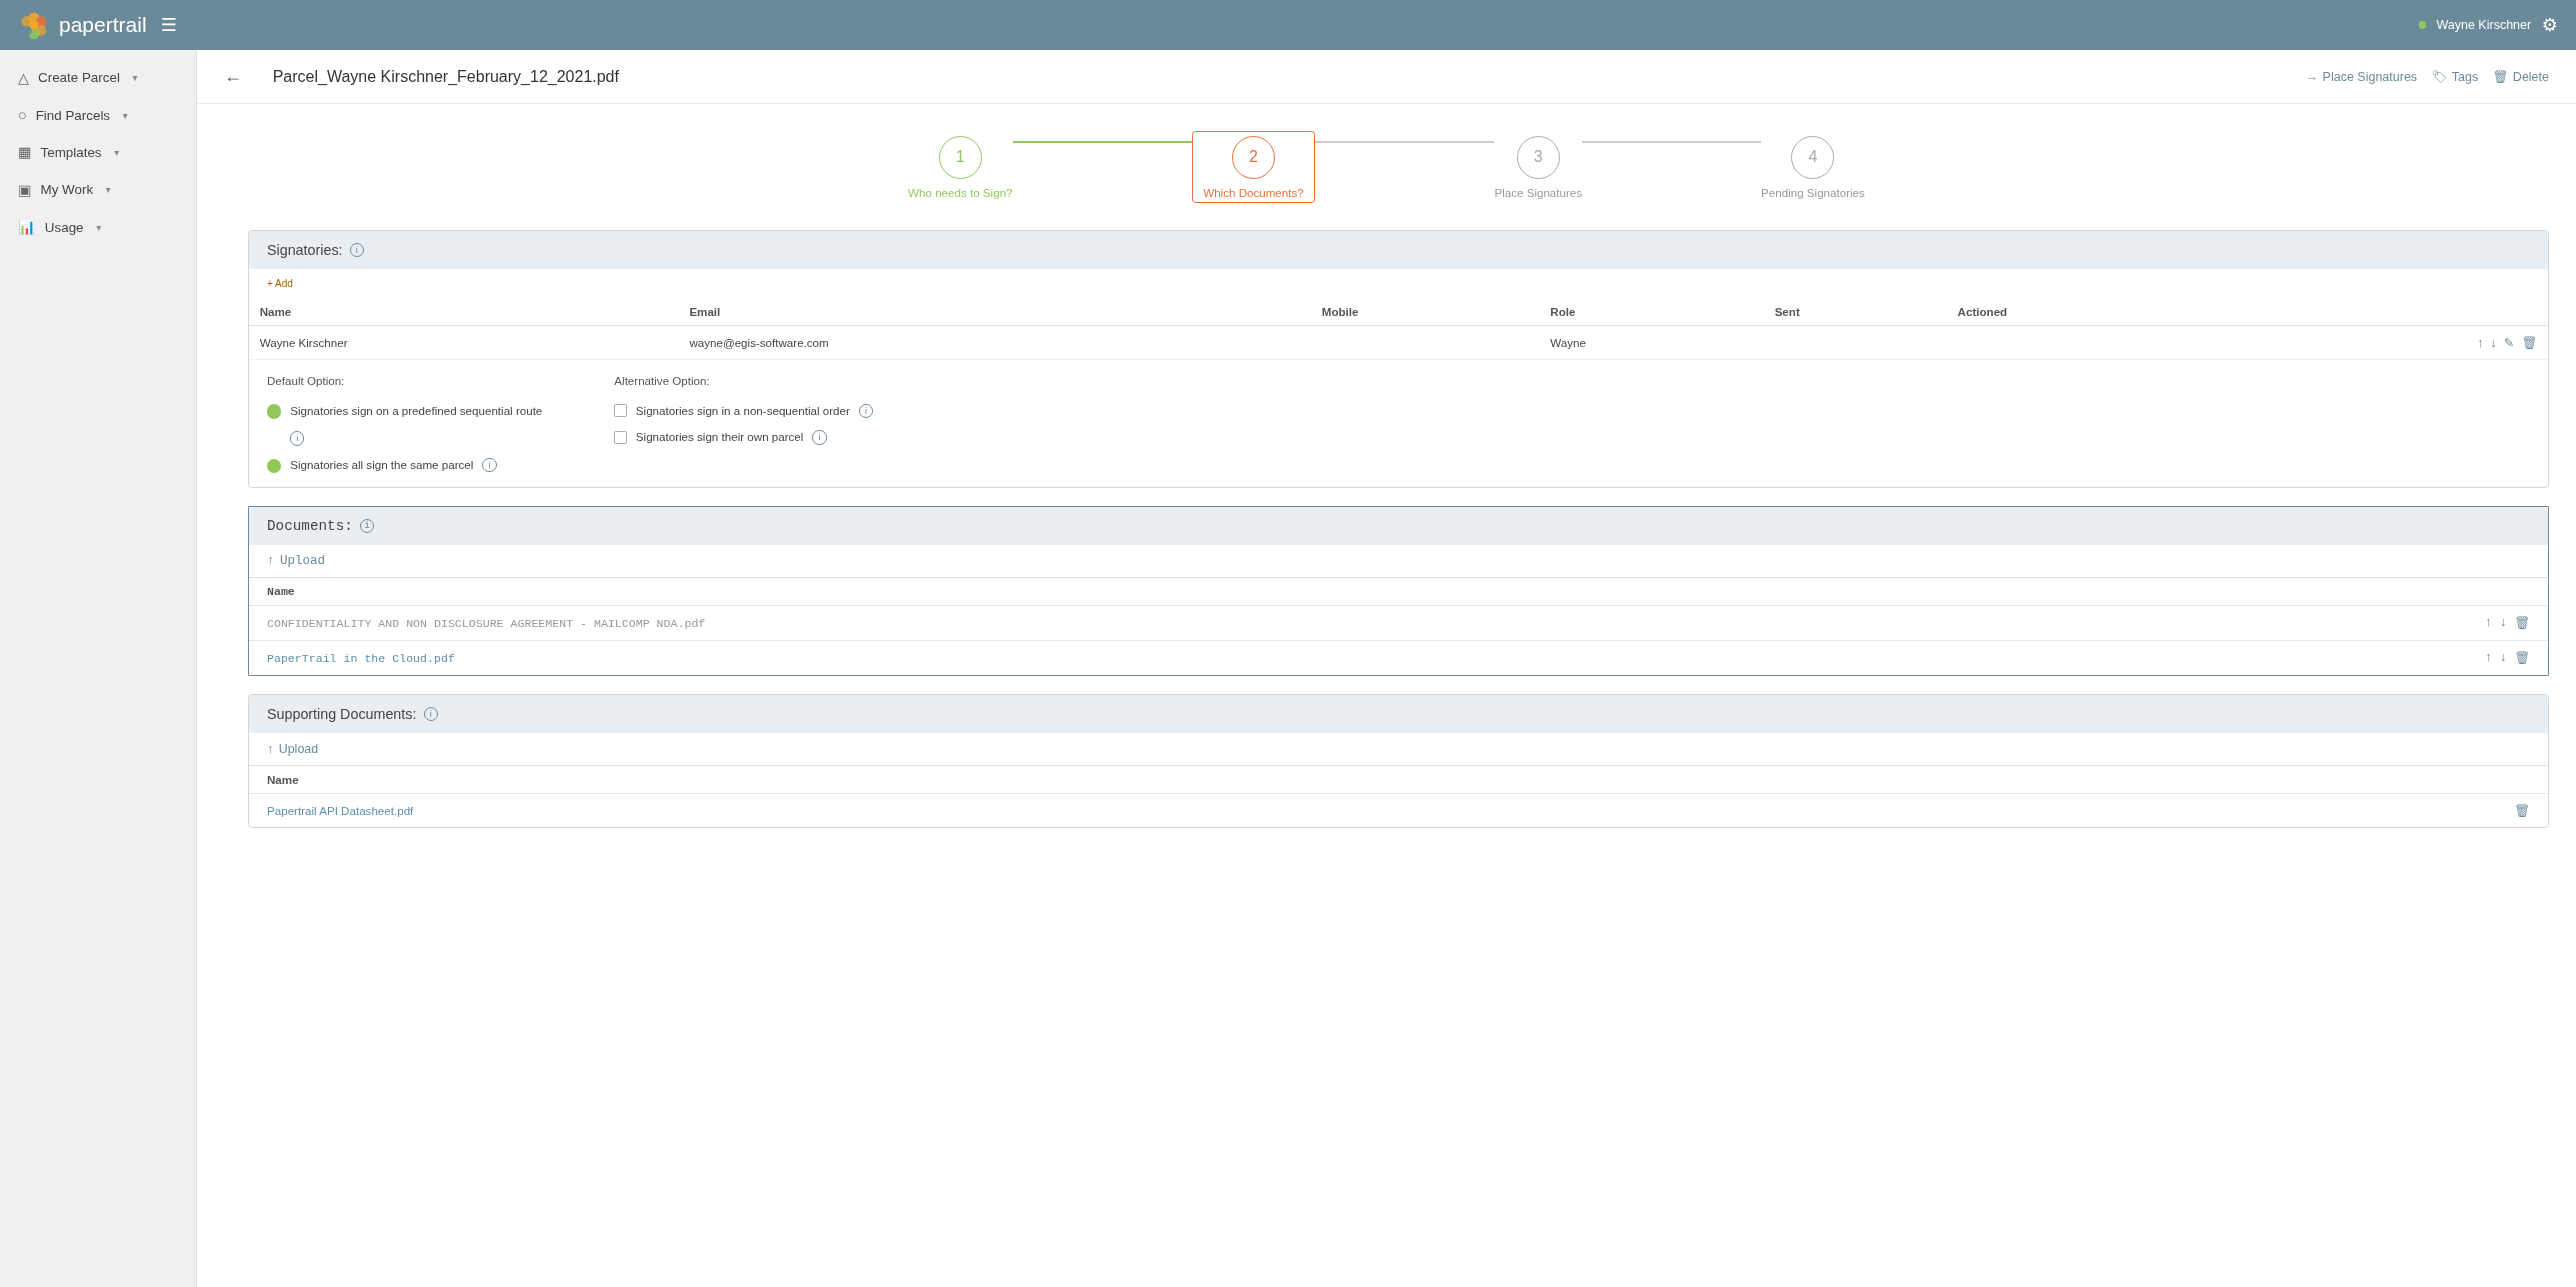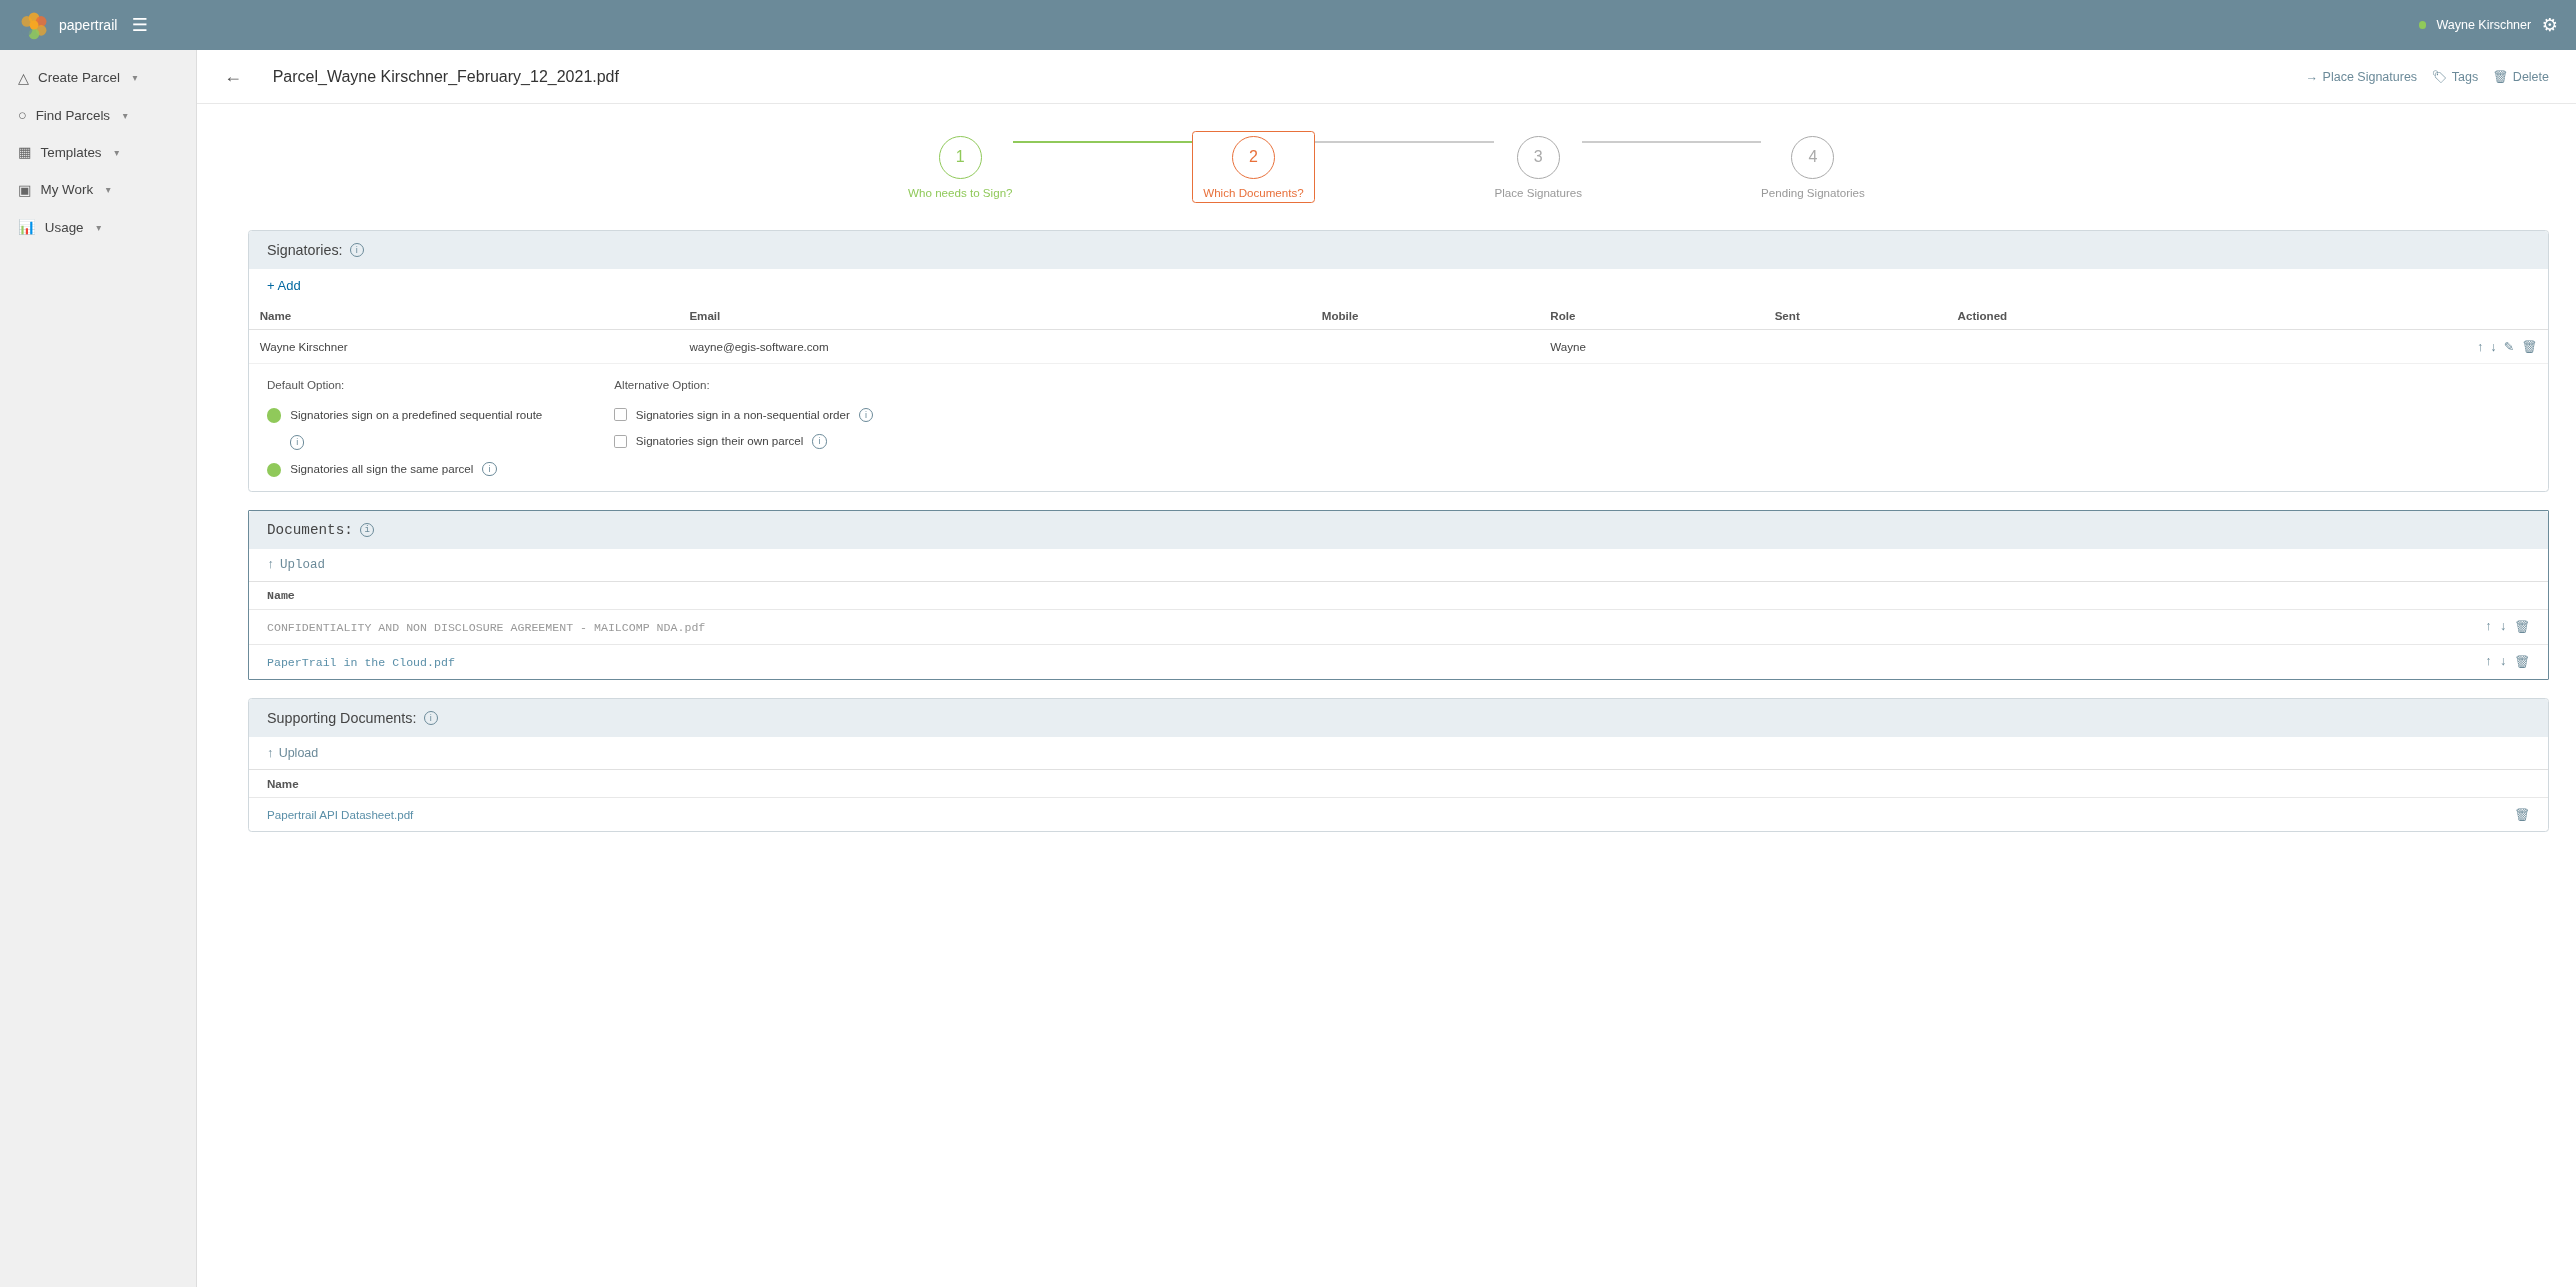--- a/index.html
+++ b/index.html
@@ -9,21 +9,21 @@
     .header {
       background: #6b8a99;
       display: flex;
       align-items: center;
       justify-content: space-between;
       padding: 0 18px;
       height: 50px;
       color: white;
     }
     .header-left { display: flex; align-items: center; gap: 14.3px; }
-    .logo { display: flex; align-items: center; gap: 9px; font-size: 14px; font-weight: 300; color: white; justify-content: flex-end; }
+    .logo { display: flex; align-items: center; gap: 9px; font-size: 21px; font-weight: 300; color: white; justify-content: flex-end; }
     .logo-icon { width: 32px; height: 32px; }
     .hamburger { font-size: 18px; cursor: pointer; color: white; }
     .header-right { display: flex; align-items: center; gap: 10.7px; color: white; font-size: 12.5px; }
     .header-user-dot { width: 7.2px; height: 7.2px; background: #90c95a; border-radius: 50%; display: inline-block; }
     .gear-icon { font-size: 18px; cursor: pointer; }
 
     
     .layout { display: flex; height: calc(100vh - 50px); }
 
     
@@ -169,27 +169,27 @@
       color: #6b8a99;
       font-size: 9px;
       display: inline-flex;
       align-items: center;
       justify-content: center;
       cursor: pointer;
     }
 
     
     .add-btn {
-      color: #0369a1;
+      color: #a16207;
       cursor: pointer;
       display: inline-flex;
       align-items: center;
       gap: 3.6px;
       padding: 9px 18px;
-      font-size: 13px;
+      font-size: 10px;
     }
 
     
     .table { width: 100%; border-collapse: collapse; }
     .table th {
       text-align: left;
       padding: 7.2px 10.7px;
       font-size: 11.6px;
       font-weight: 600;
       color: #555;

